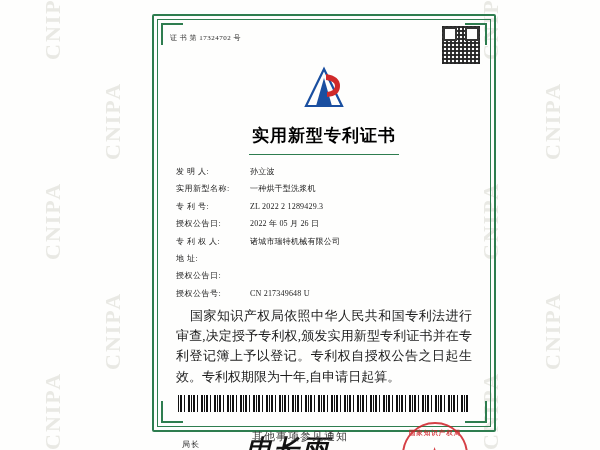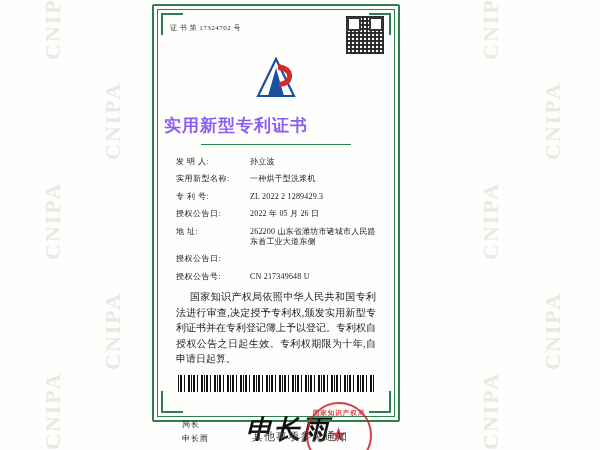--- a/index.html
+++ b/index.html
@@ -40,22 +40,22 @@
     transform: rotate(-90deg);
     transform-origin: left top;
     white-space: nowrap;
     font-size: 22px;
   }
 
   
   .cert {
     position: absolute;
     left: 152px;
-    top: 4px;
-    width: 248px;
+    top: 14px;
+    width: 344px;
     height: 418px;
     background: transparent;
     z-index: 2;
   }
   .border-outer {
     position: absolute;
     inset: 0;
     border: 2px solid #2e7d4f;
     border-radius: 2px;
   }
@@ -125,25 +125,25 @@
   
   .emblem-wrap {
     text-align: center;
     margin-top: -4px;
   }
   .emblem {
     display: inline-block;
   }
 
   .title {
-    text-align: left;
+    text-align: center;
     font-family: "Liberation Serif", serif;
     font-weight: bold;
     font-size: 17px;
-    color: #8b5cf6;
+    color: #000000;
     letter-spacing: 1px;
     margin-top: 8px;
   }
   .title-rule {
     width: 150px;
     height: 1px;
     background: #2e7d4f;
     margin: 7px auto 0;
   }
 
@@ -169,21 +169,21 @@
   .field .val {
     flex: 1 1 auto;
     letter-spacing: 0.2px;
   }
 
   
   .body-text {
     margin-top: 4px;
     padding: 0 12px;
     font-family: "Liberation Serif", serif;
-    font-size: 10px;
+    font-size: 13px;
     line-height: 1.55;
     color: #1b1b1b;
     text-align: justify;
   }
   .body-text p {
     margin: 0 0 5px 0;
     text-indent: 14px;
   }
 
   
@@ -329,22 +329,25 @@
         </div>
         <div class="field">
           <span class="lbl">专 利 号:</span>
           <span class="val">ZL 2022 2 1289429.3</span>
         </div>
         <div class="field">
           <span class="lbl">授权公告日:</span>
           <span class="val">2022 年 05 月 26 日</span>
         </div>
         <div class="field">
+          <span class="lbl">专 利 权 人:</span>
+          <span class="val">诸城市瑞特机械有限公司</span>
+        </div>
+        <div class="field">
           <span class="lbl">地      址:</span>
-          <span class="val">262200 山东省潍坊市诸城市人民路东首工业大道东侧</span>
         </div>
         <div class="field">
           <span class="lbl">授权公告日:</span>
         </div>
         <div class="field">
           <span class="lbl">授权公告号:</span>
           <span class="val">CN 217349648 U</span>
         </div>
       </div>
 

